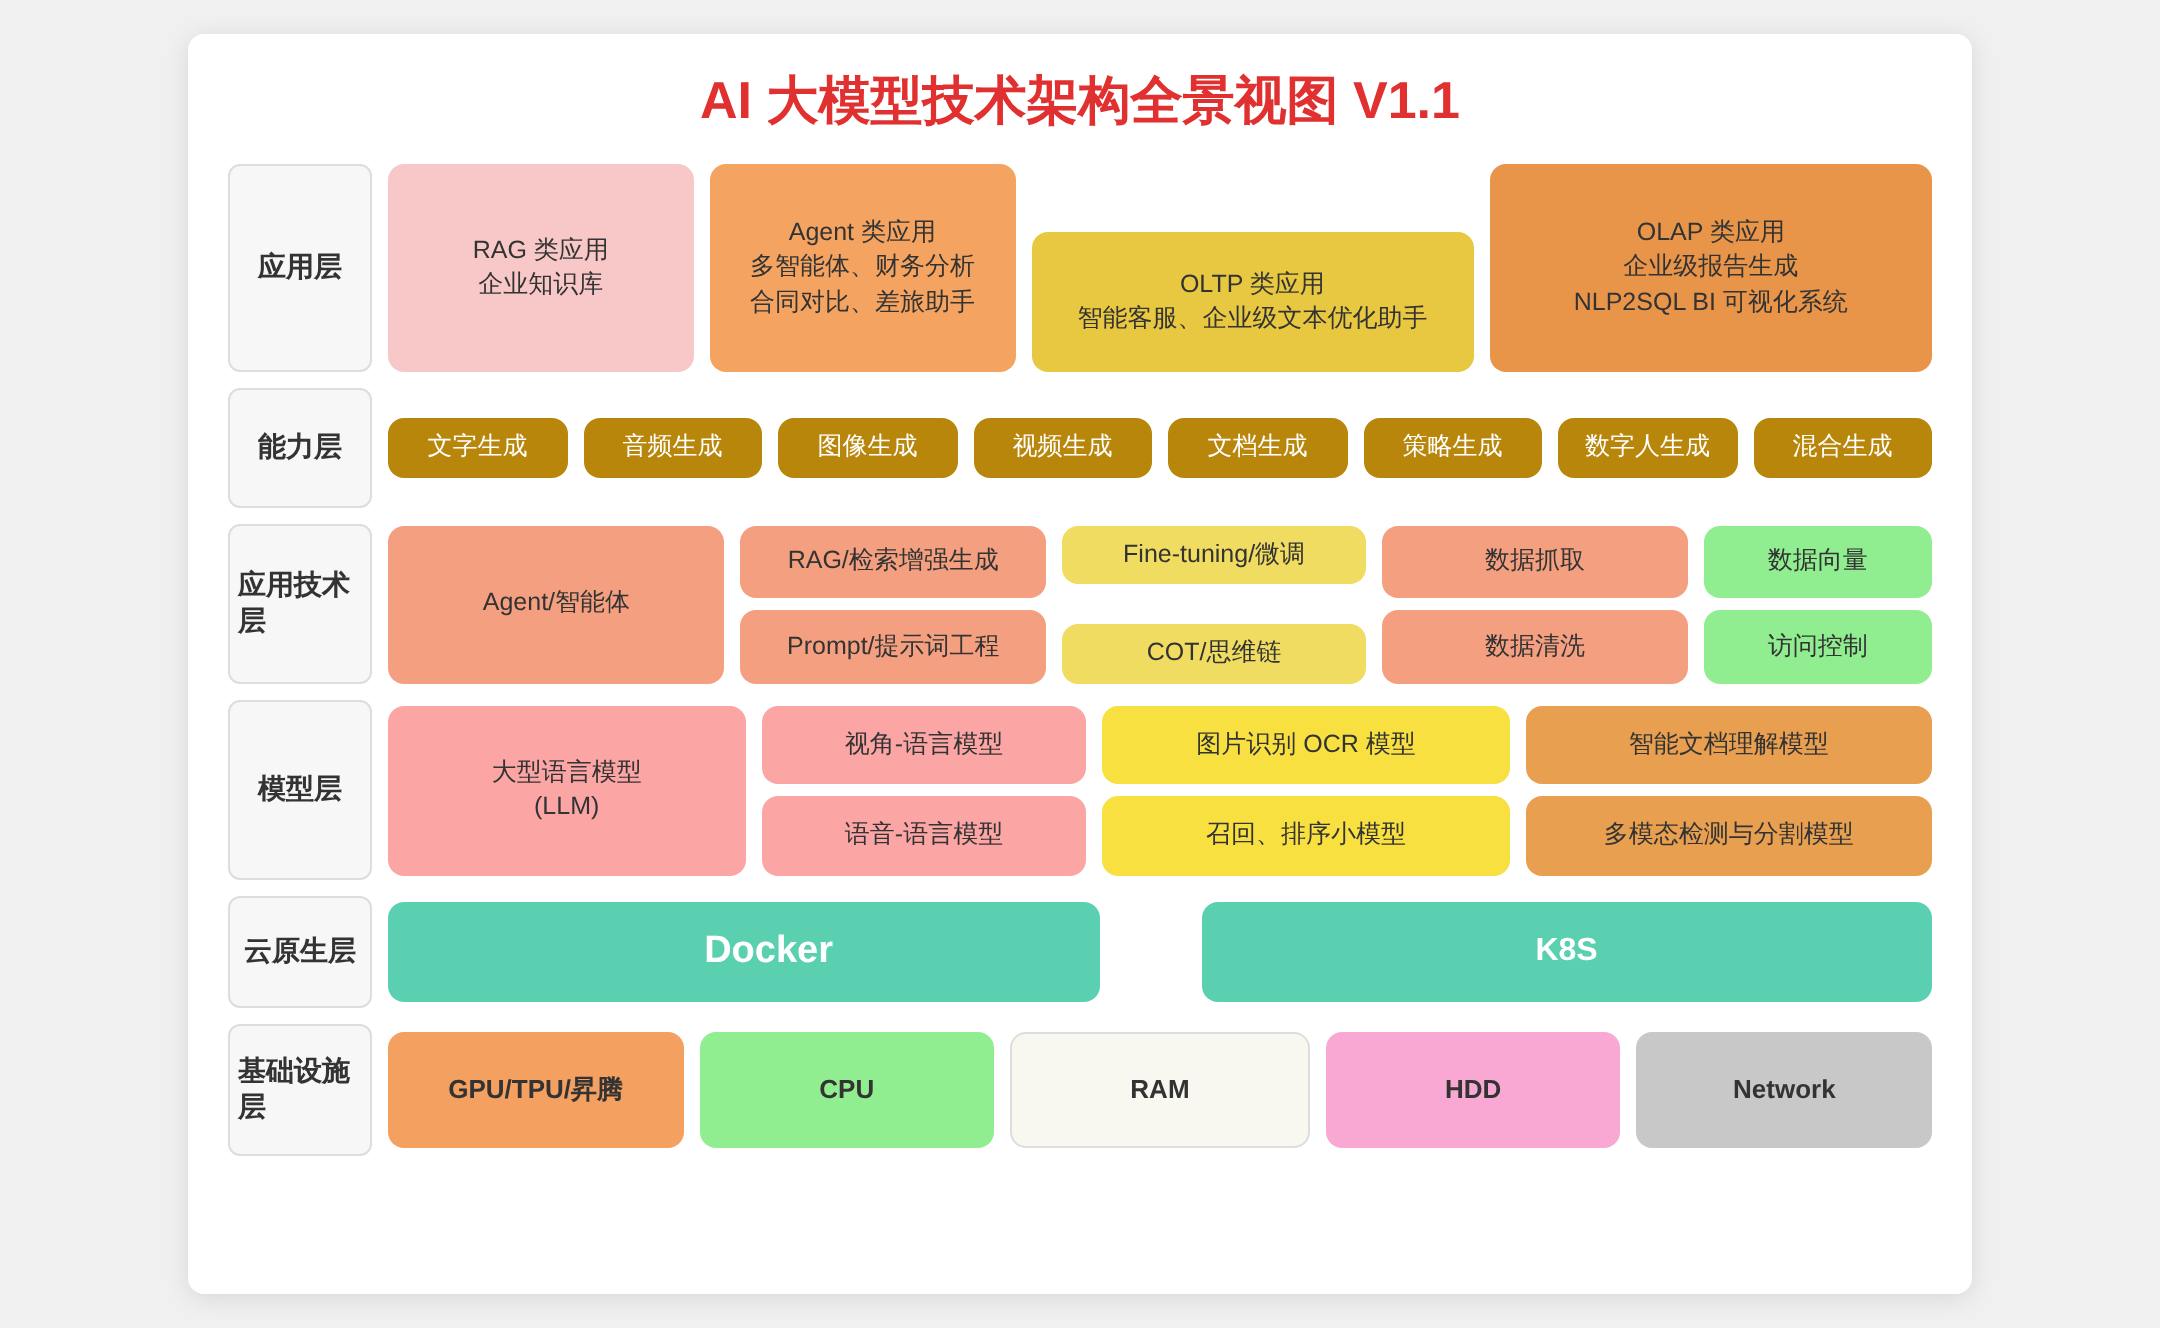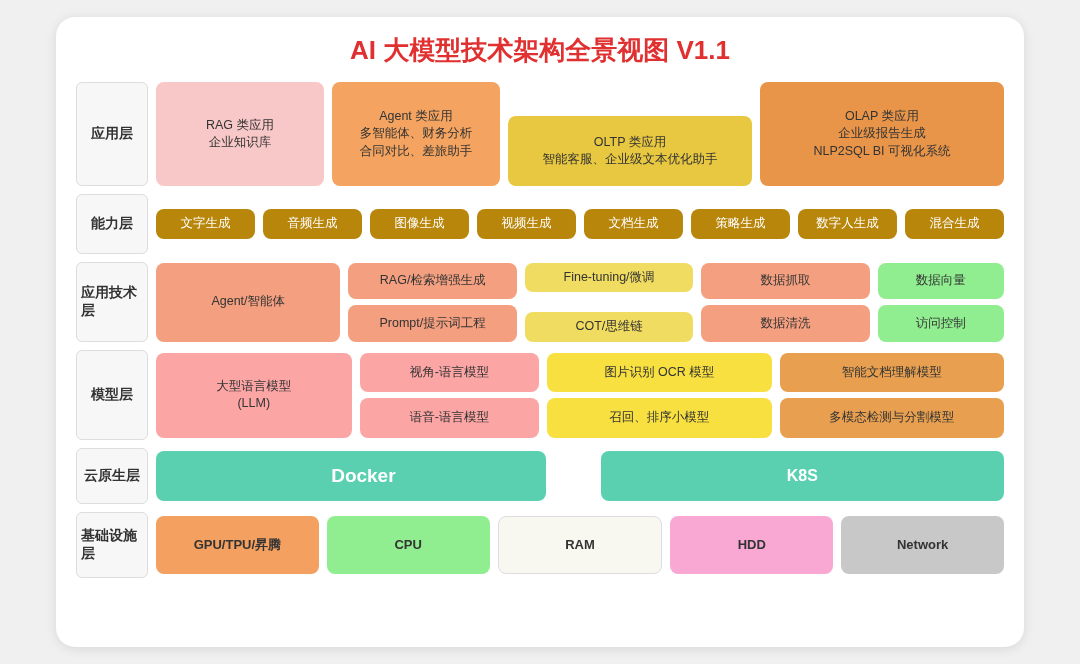--- a/index.html
+++ b/index.html
@@ -8,23 +8,23 @@
       background: #f0f0f0;
       display: flex;
       justify-content: center;
       align-items: center;
       width: 1080px;
       height: 664px;
       overflow: hidden;
     }
     .main-container {
       background: white;
-      border-radius: 19px;
+      border-radius: 8px;
       padding: 16px 20px;
-      width: 968px;
+      width: 892px;
       min-height: 630px;
       box-shadow: 0 2px 12px rgba(0,0,0,0.1);
     }
     .title {
       text-align: center;
       font-size: 26px;
       font-weight: bold;
       color: #e03030;
       margin-bottom: 14px;
     }

